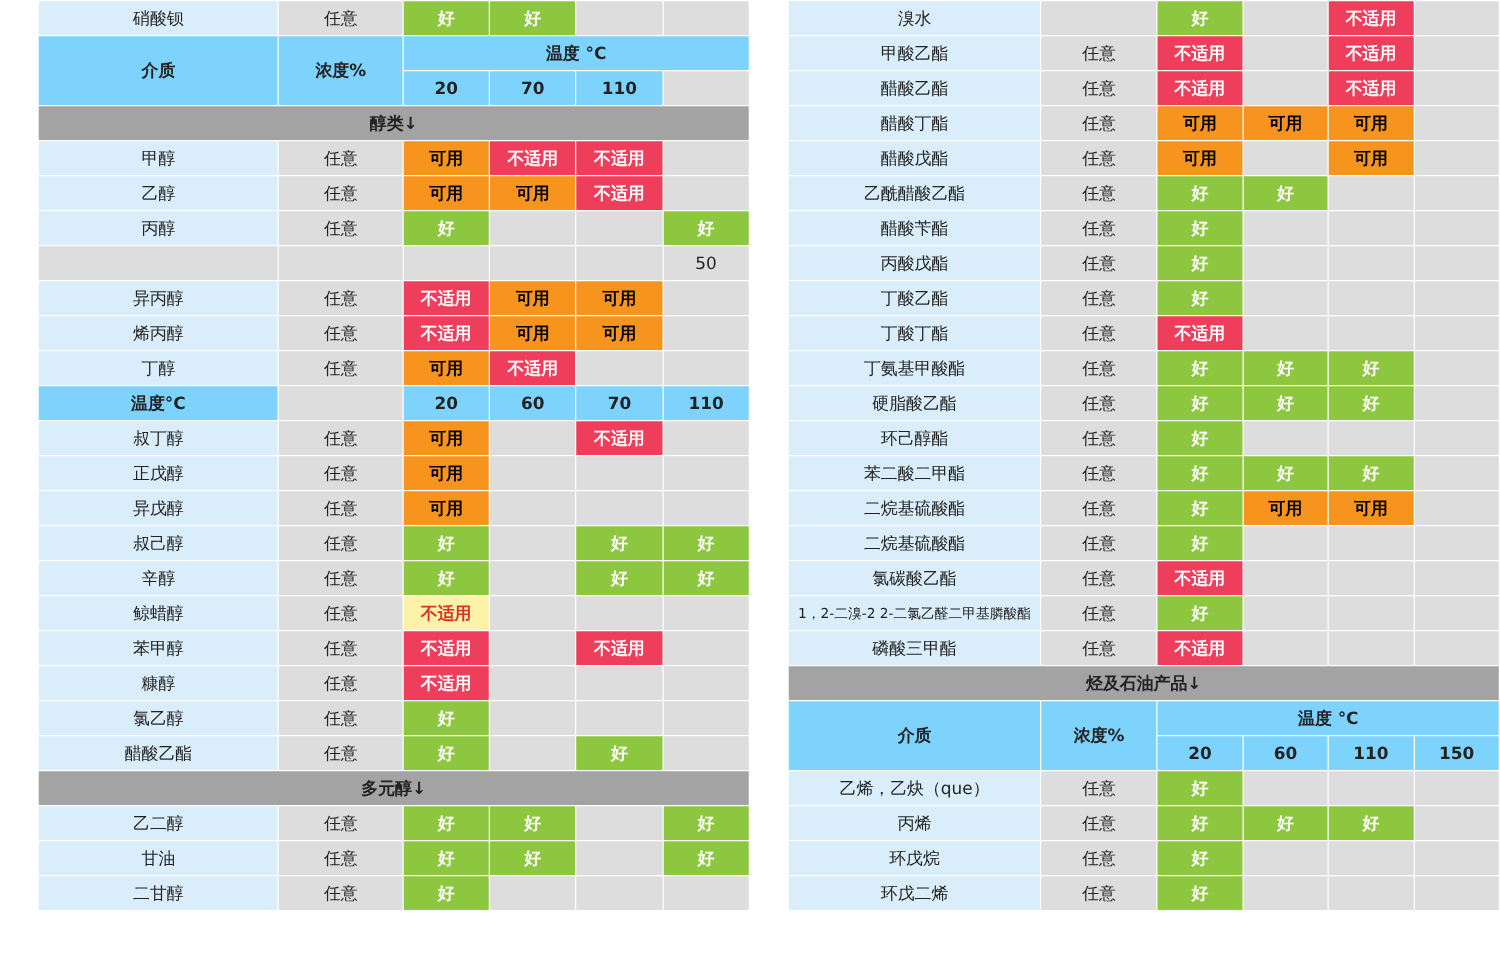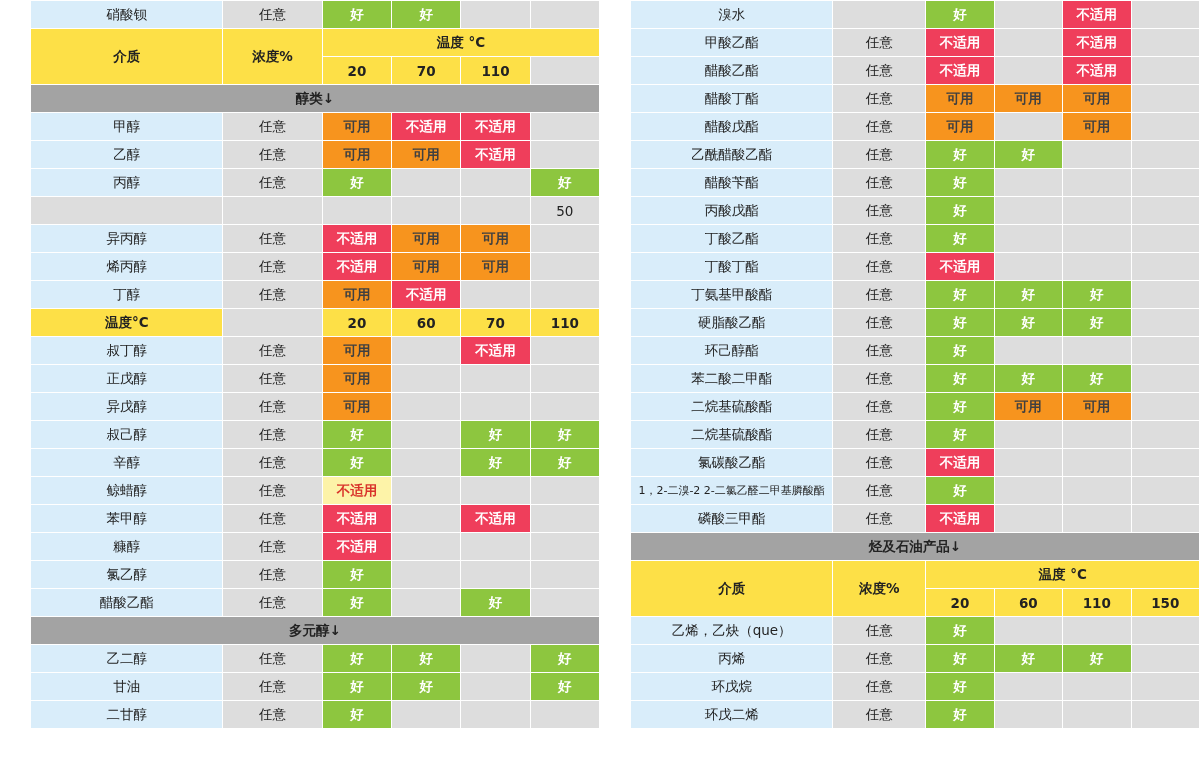--- a/index.html
+++ b/index.html
@@ -21,24 +21,24 @@
     text-align:center;
     vertical-align:middle;
     font-size:13.5px;
     background:#dddddd;
     padding:0;
     white-space:nowrap;
   }
   
   .c-name{background:#d9edfa;}
   .c-conc{background:#dddddd;font-family:Liberation Serif, serif;}
-  .c-head{background:#fde047;font-weight:bold;}
+  .c-head{background:#7dd3fc;font-weight:bold;}
   .c-sec{background:#a3a3a3;font-weight:bold;}
   .c-good{background:#8dc63f;color:#fff;font-weight:bold;}
-  .c-ok{background:#f7941e;color:#404040;font-weight:bold;}
+  .c-ok{background:#f7941e;color:#000000;font-weight:bold;}
   .c-no{background:#ef3e5b;color:#fff;font-weight:bold;}
   .c-noy{background:#fdf3a8;color:#d9342b;font-weight:bold;}
   .c-blank{background:#dddddd;}
   .bold{font-weight:normal;}
   .tiny{font-size:11px;line-height:11px;white-space:normal;}
   
 </style>
 </head>
 <body>
 

